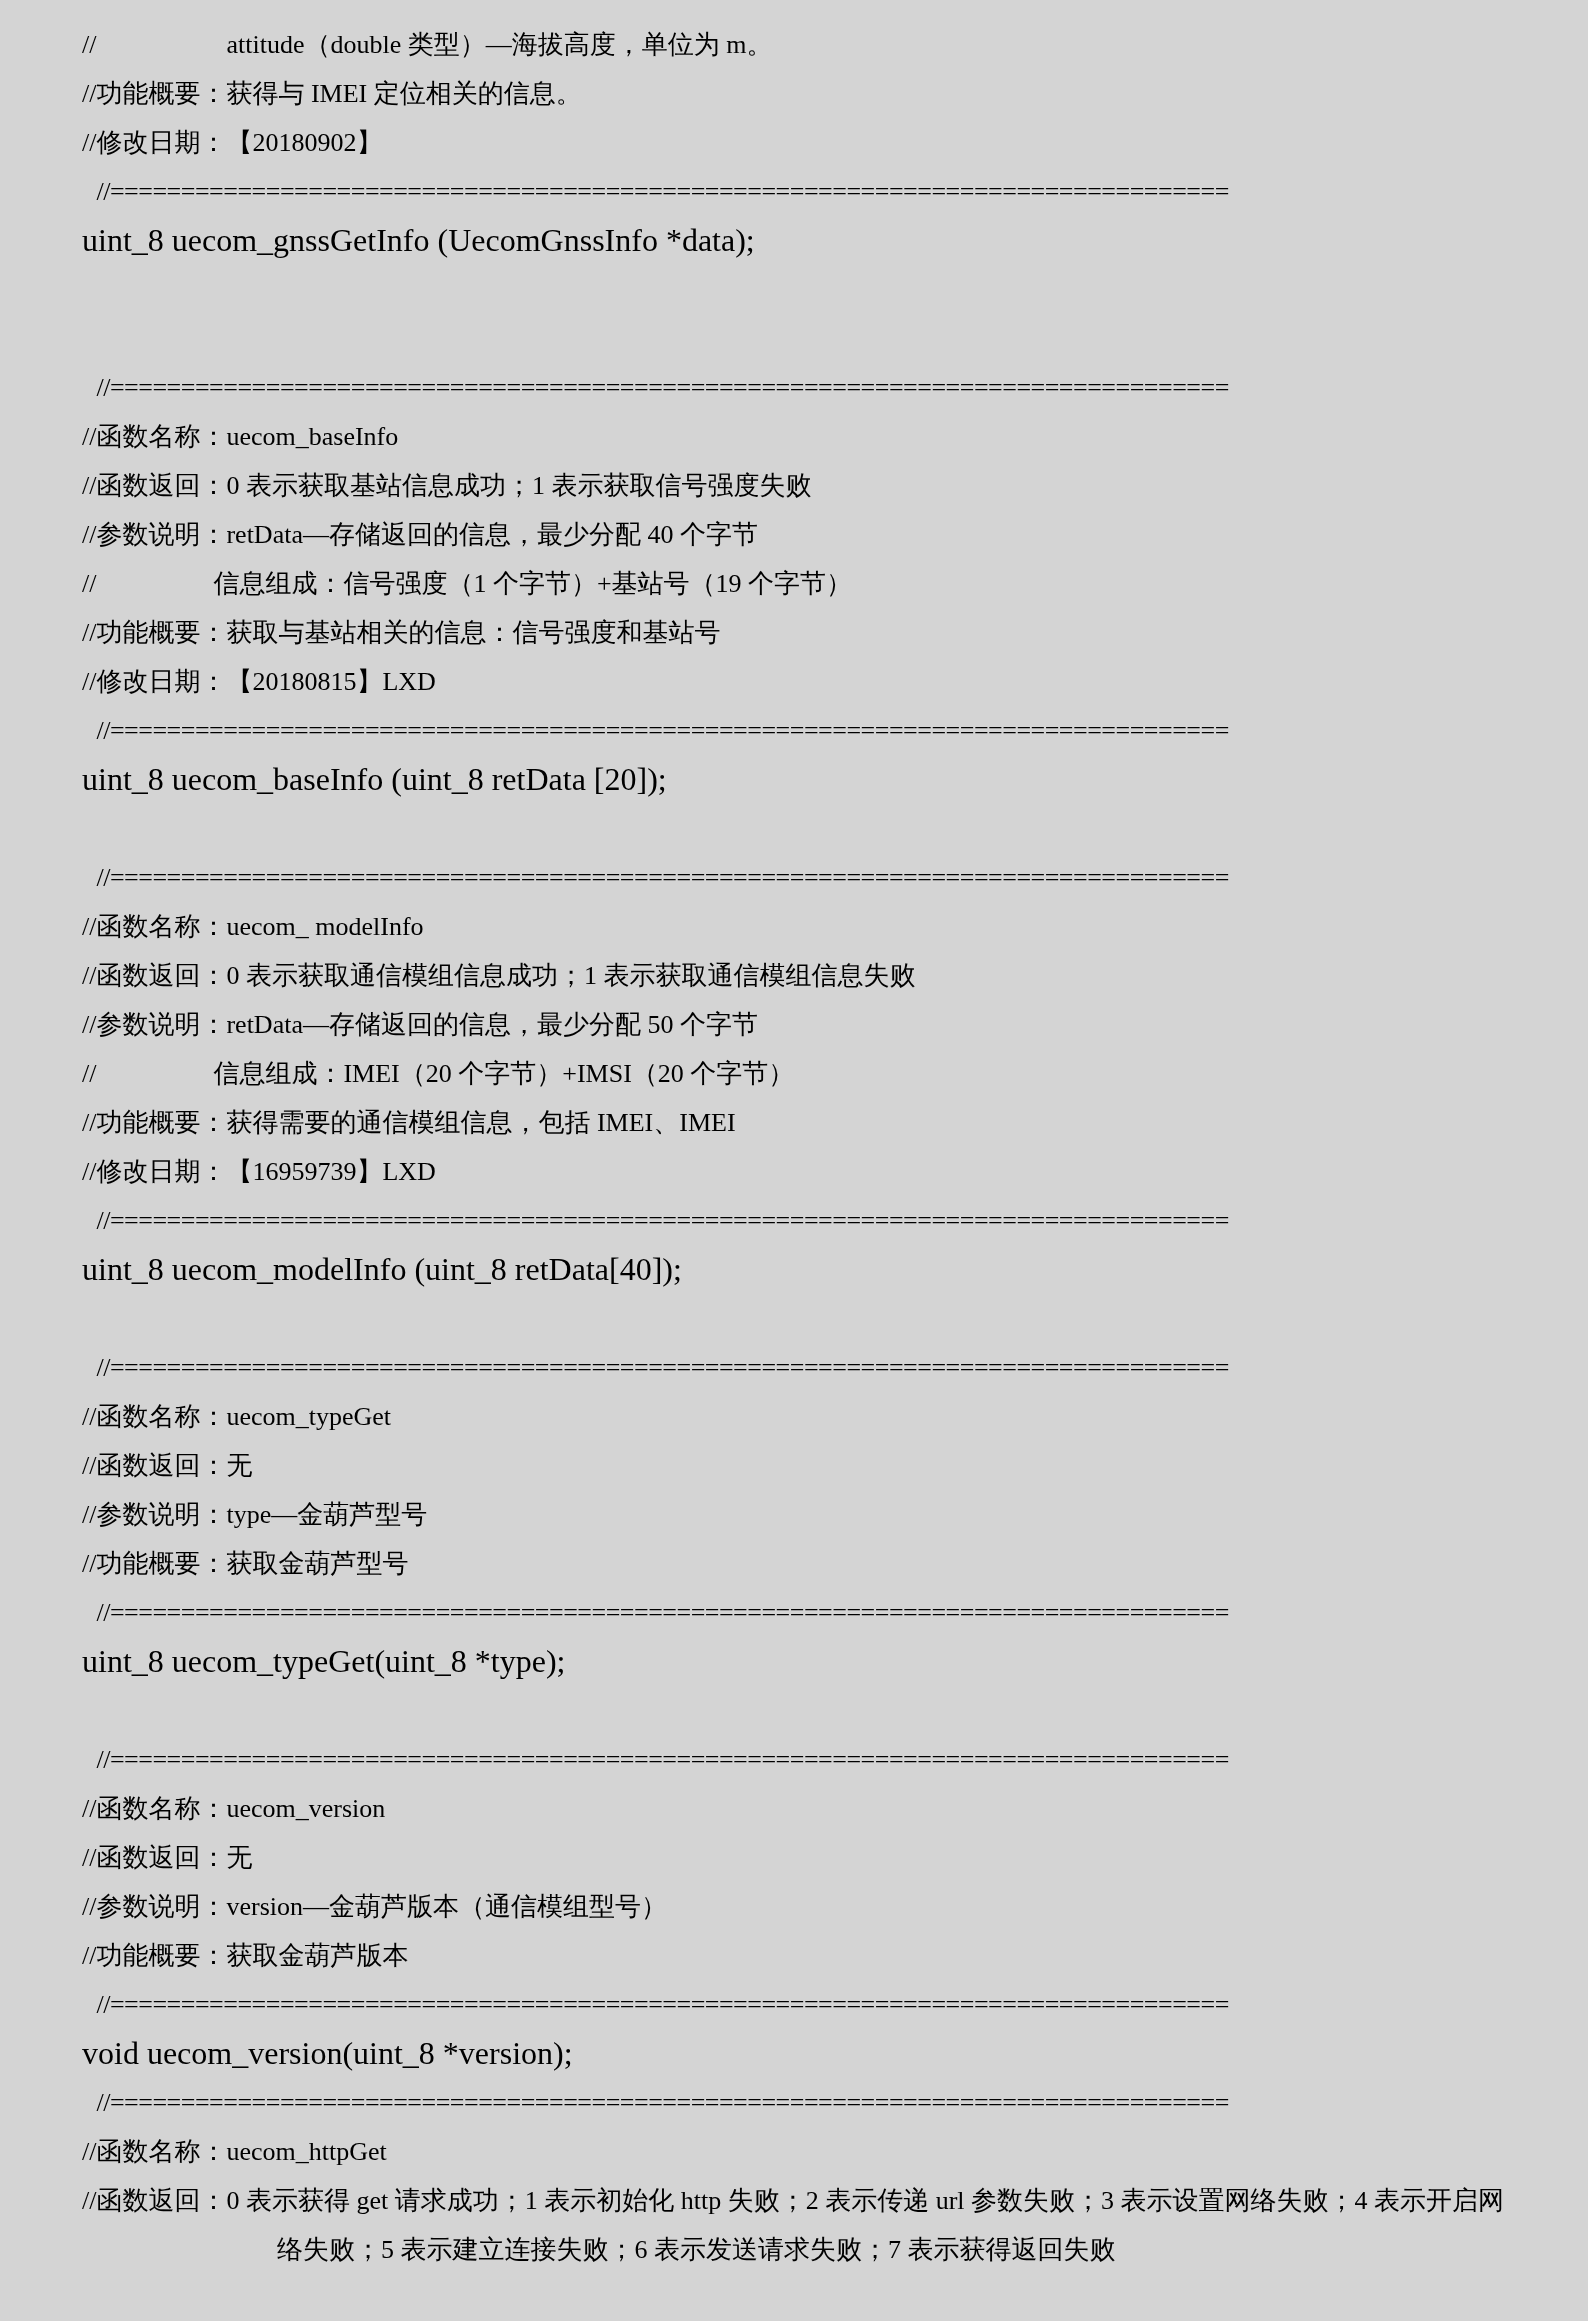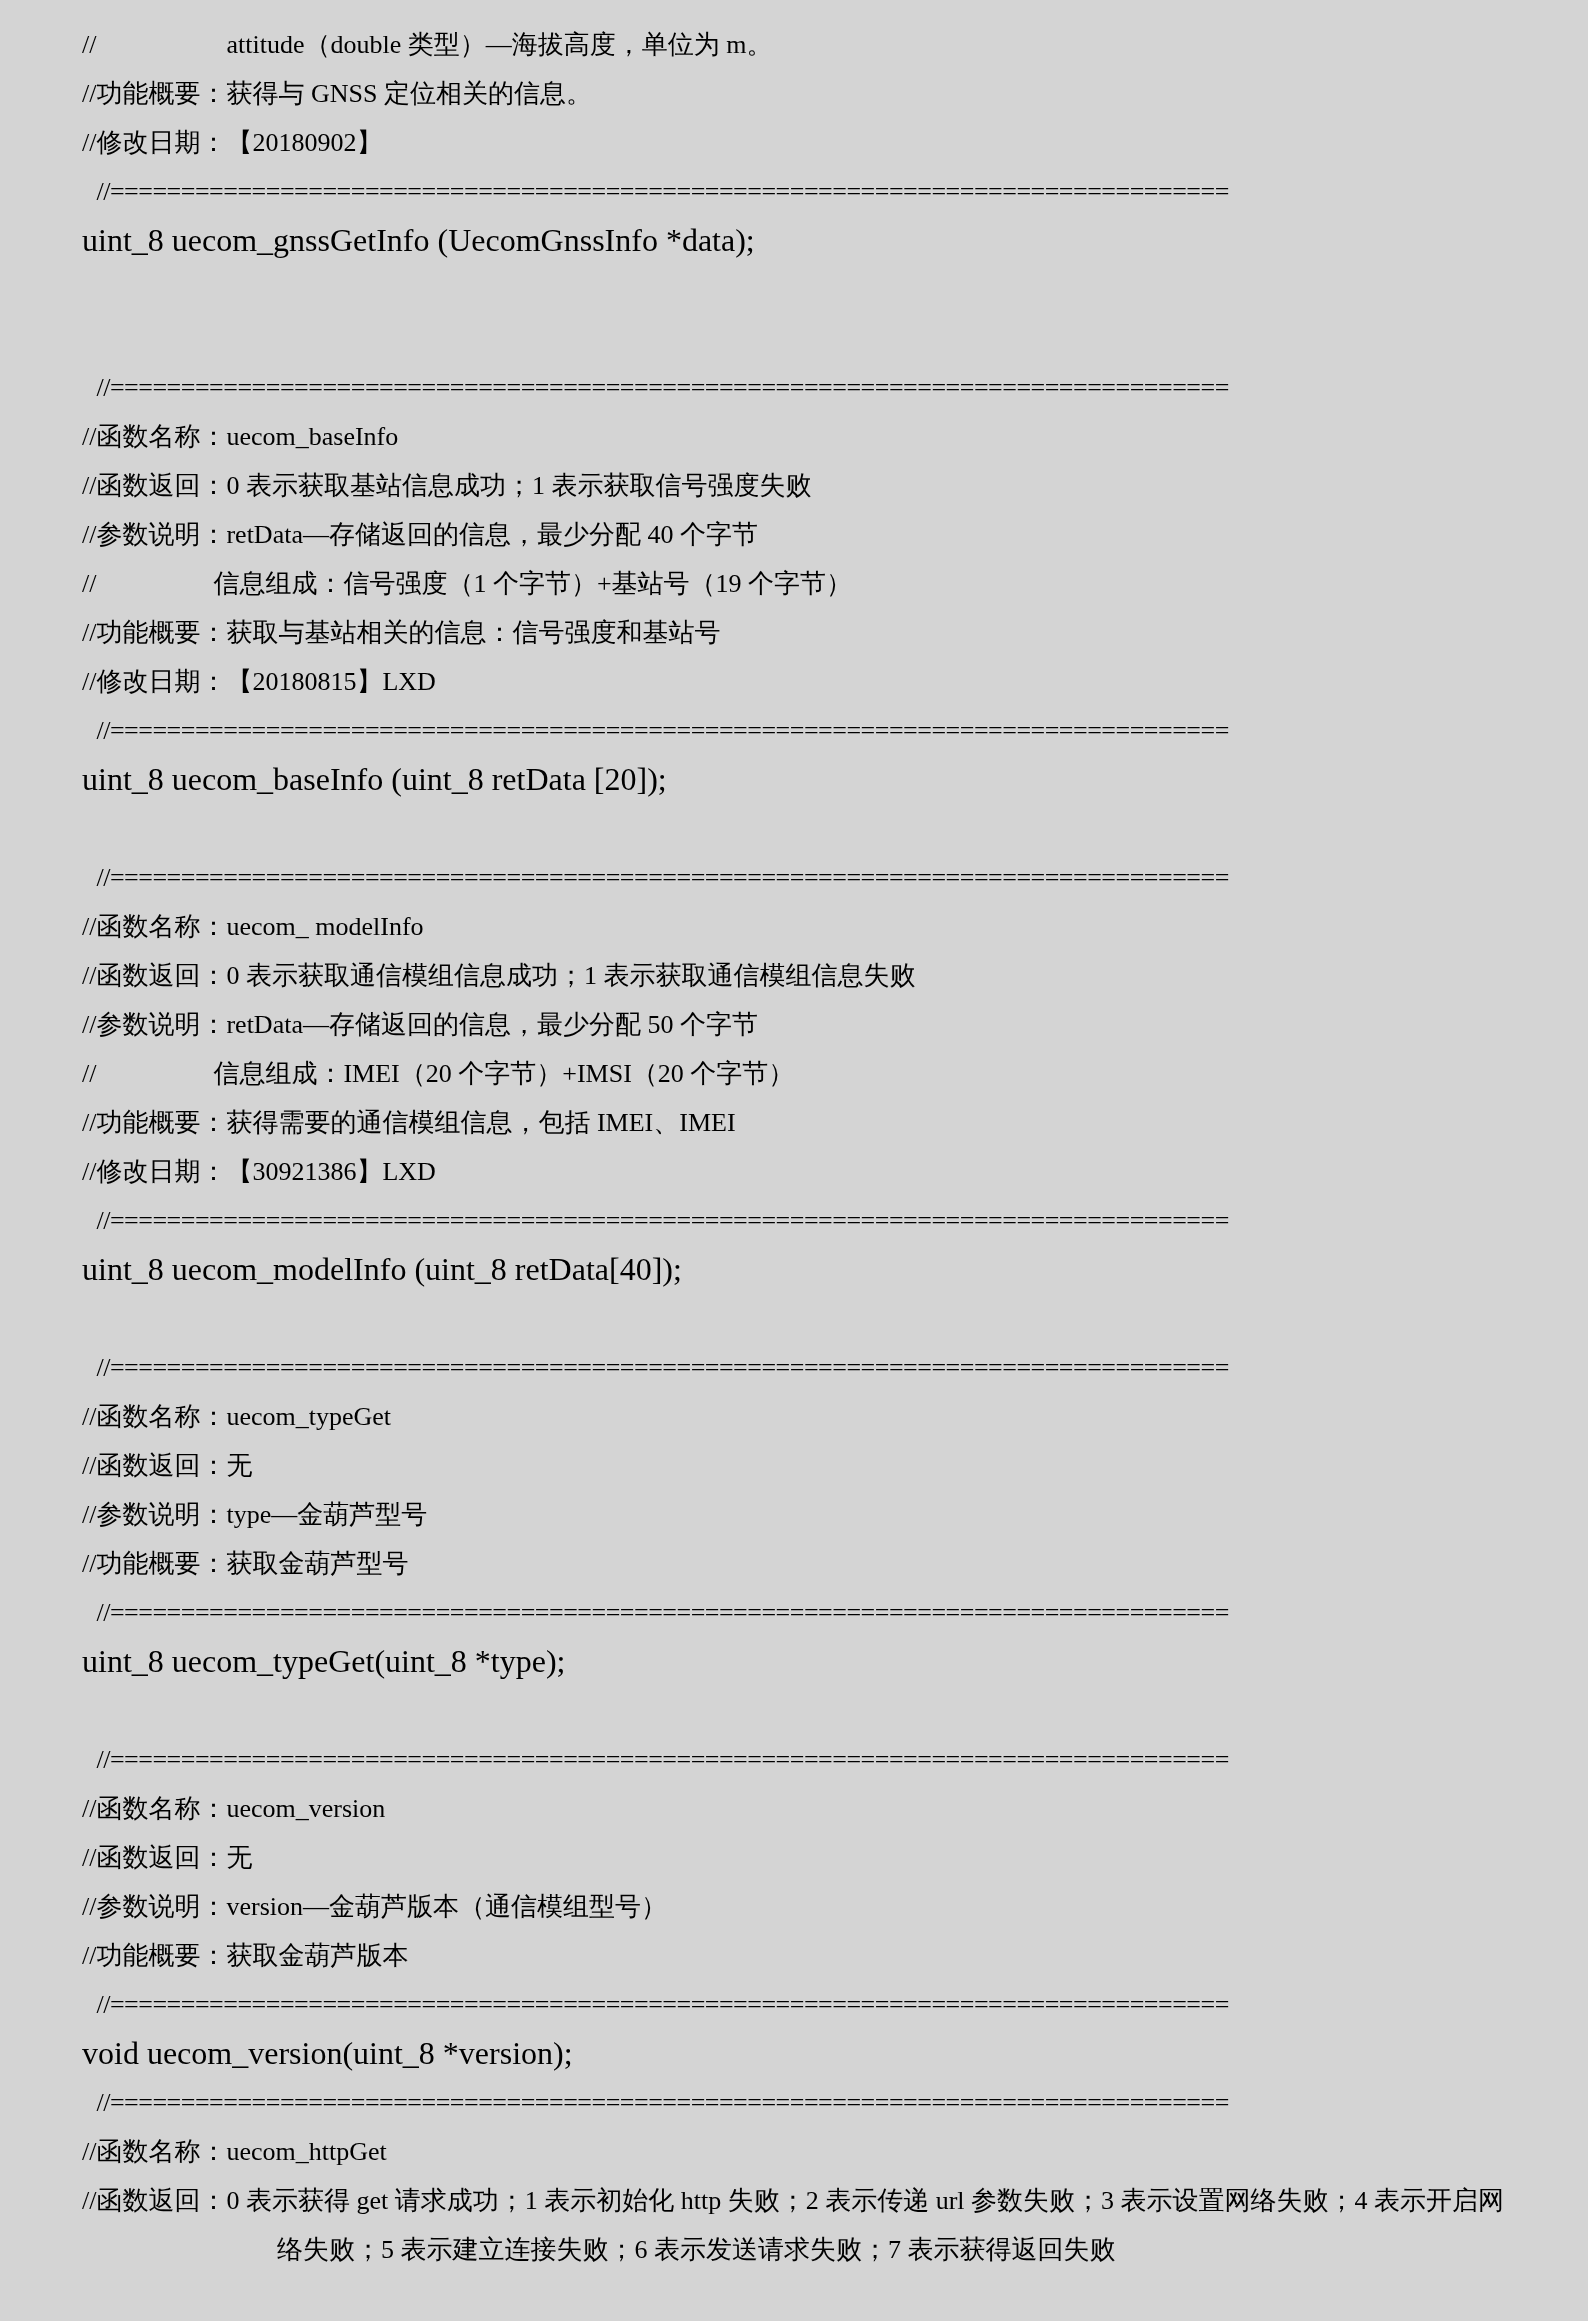--- a/index.html
+++ b/index.html
@@ -58,21 +58,21 @@
   }
 </style>
 </head>
 <body>
 
 <div class="page">
   <div class="doc">
 
     <div>
       <div class="line">//                    attitude（double 类型）—海拔高度，单位为 m。</div>
-      <div class="line">//功能概要：获得与 GNSS 定位相关的信息。</div>
+      <div class="line">//功能概要：获得与 IMEI 定位相关的信息。</div>
       <div class="line">//修改日期：【20180902】</div>
       <div class="rule rule-indent">//===============================================================================</div>
       <div class="code">uint_8 uecom_gnssGetInfo (UecomGnssInfo *data);</div>
     </div>
 
     <div class="blank"></div>
     <div class="blank"></div>
 
     <div>
       <div class="rule rule-indent">//===============================================================================</div>
@@ -88,21 +88,21 @@
 
     <div class="blank"></div>
 
     <div>
       <div class="rule rule-indent">//===============================================================================</div>
       <div class="line">//函数名称：uecom_ modelInfo</div>
       <div class="line">//函数返回：0 表示获取通信模组信息成功；1 表示获取通信模组信息失败</div>
       <div class="line">//参数说明：retData—存储返回的信息，最少分配 50 个字节</div>
       <div class="line">//                  信息组成：IMEI（20 个字节）+IMSI（20 个字节）</div>
       <div class="line">//功能概要：获得需要的通信模组信息，包括 IMEI、IMEI</div>
-      <div class="line">//修改日期：【30921386】LXD</div>
+      <div class="line">//修改日期：【16959739】LXD</div>
       <div class="rule rule-indent">//===============================================================================</div>
       <div class="code">uint_8 uecom_modelInfo (uint_8 retData[40]);</div>
     </div>
 
     <div class="blank"></div>
 
     <div>
       <div class="rule rule-indent">//===============================================================================</div>
       <div class="line">//函数名称：uecom_typeGet</div>
       <div class="line">//函数返回：无</div>

